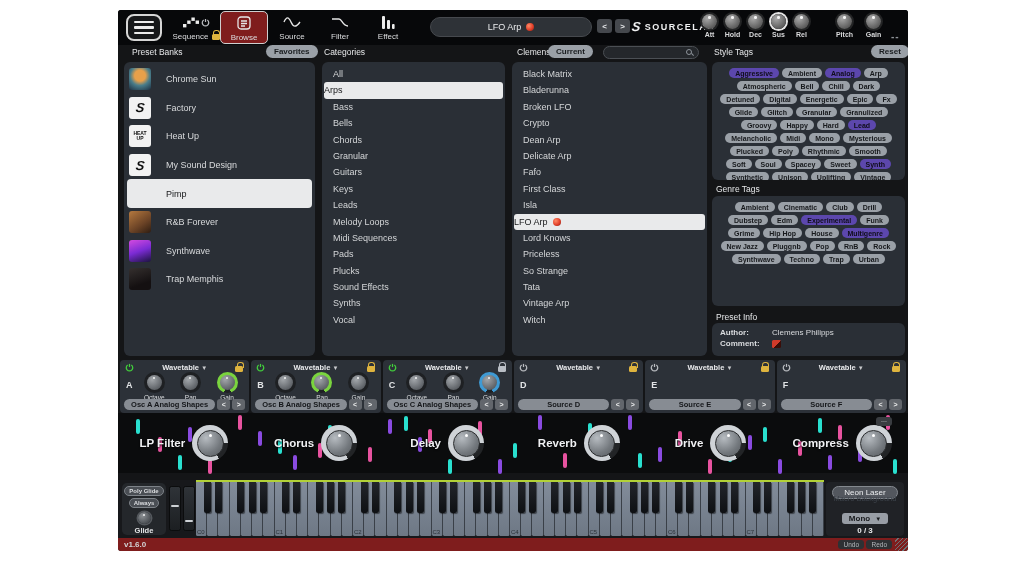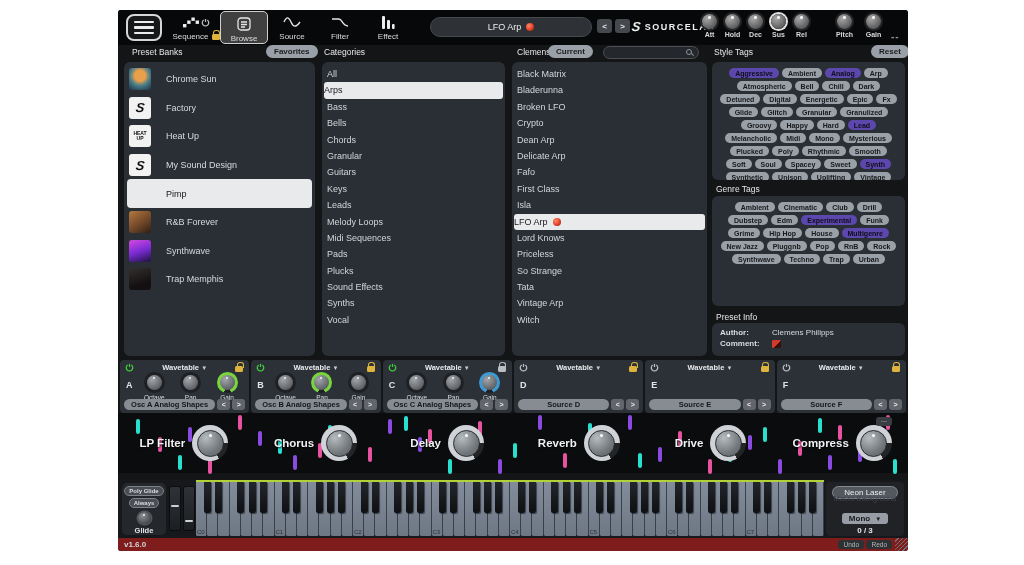--- a/index.html
+++ b/index.html
@@ -11,21 +11,21 @@
 
   
   .topbar{position:absolute;left:0;top:0;width:790px;height:35px;background:#07080a;}
   .ham{position:absolute;left:8px;top:4px;width:36px;height:27px;border:2px solid #d6d6d6;
     border-radius:8px;background:#17181a;display:flex;flex-direction:column;justify-content:center;
     align-items:center;gap:3px;cursor:pointer;}
   .ham i{width:20px;height:2.4px;background:#ececec;border-radius:1px;}
   .tabs{position:absolute;left:54px;top:1px;display:flex;}
   .tab{width:48px;height:33px;display:flex;flex-direction:column;align-items:center;
     justify-content:flex-start;padding-top:3px;position:relative;border-radius:5px;}
-  .tab.selected{border:1px solid #cfcfcf;background:#404040;justify-content:center;}
+  .tab.selected{border:1px solid #cfcfcf;background:#7f1d1d;}
   .tab .ticon{height:16px;display:flex;align-items:center;gap:2px;}
   .tab .tlabel{font-size:8px;color:#dcdddf;margin-top:2px;display:flex;align-items:center;gap:3px;}
   .pwr{width:9px;height:9px;color:#b9bcc0;}
   .lock{position:relative;width:8px;height:6px;background:#dfb43e;border-radius:1.5px;display:inline-block;}
   .lock::before{content:"";position:absolute;top:-4px;left:1.5px;width:5px;height:5px;
     border:1.2px solid #dfb43e;border-bottom:none;border-radius:3px 3px 0 0;}
   .lock.silver{background:#b9bec5;} .lock.silver::before{border-color:#b9bec5;}
   .preset-pill{position:absolute;left:312px;top:7px;width:162px;height:20px;background:#2e3237;
     border:1px solid #46494e;border-radius:10px;display:flex;align-items:center;justify-content:center;
     gap:5px;color:#e9eaec;font-size:9px;}
@@ -58,21 +58,21 @@
 
   
   .panel{position:absolute;background:#2a2f36;border-radius:6px;overflow:hidden;}
   .p-banks{left:6px;top:52px;width:191px;height:294px;padding:3px 0;}
   .p-cats{left:204px;top:52px;width:183px;height:294px;padding:4px 0;}
   .p-presets{left:394px;top:52px;width:195px;height:294px;padding:4px 0;}
   .p-style{left:594px;top:52px;width:193px;height:118px;padding:6px 4px;}
   .p-genre{left:594px;top:186px;width:193px;height:110px;padding:6px 4px;}
   .p-info{left:594px;top:313px;width:193px;height:33px;padding:3px 8px;}
 
-  .row{height:16.4px;line-height:16.4px;padding-left:5px;font-size:9px;color:#d4d6d8;
+  .row{height:16.4px;line-height:16.4px;padding-left:11px;font-size:9px;color:#d4d6d8;
     display:flex;align-items:center;gap:5px;cursor:pointer;}
   .row.selected{background:#e9eaeb;color:#17181a;border-radius:3px;margin:0 2px;padding-left:0;}
   .bankrow{height:28.6px;display:flex;align-items:center;cursor:pointer;padding-left:5px;}
   .bankrow.selected{background:#e9eaeb;border-radius:4px;margin:0 3px;padding-left:2px;}
   .bankrow.selected .bank-art{visibility:hidden;}
   .bankrow.selected .bank-label{color:#17181a;}
   .bank-art{width:22px;height:22px;border-radius:3px;flex:none;display:flex;align-items:center;
     justify-content:center;overflow:hidden;background:#555;}
   .bank-label{font-size:9px;color:#d8dadc;margin-left:15px;}
   .art-slogo{background:#f2f2f2;color:#0d0d0d;font-weight:900;font-style:italic;font-size:13px;}

